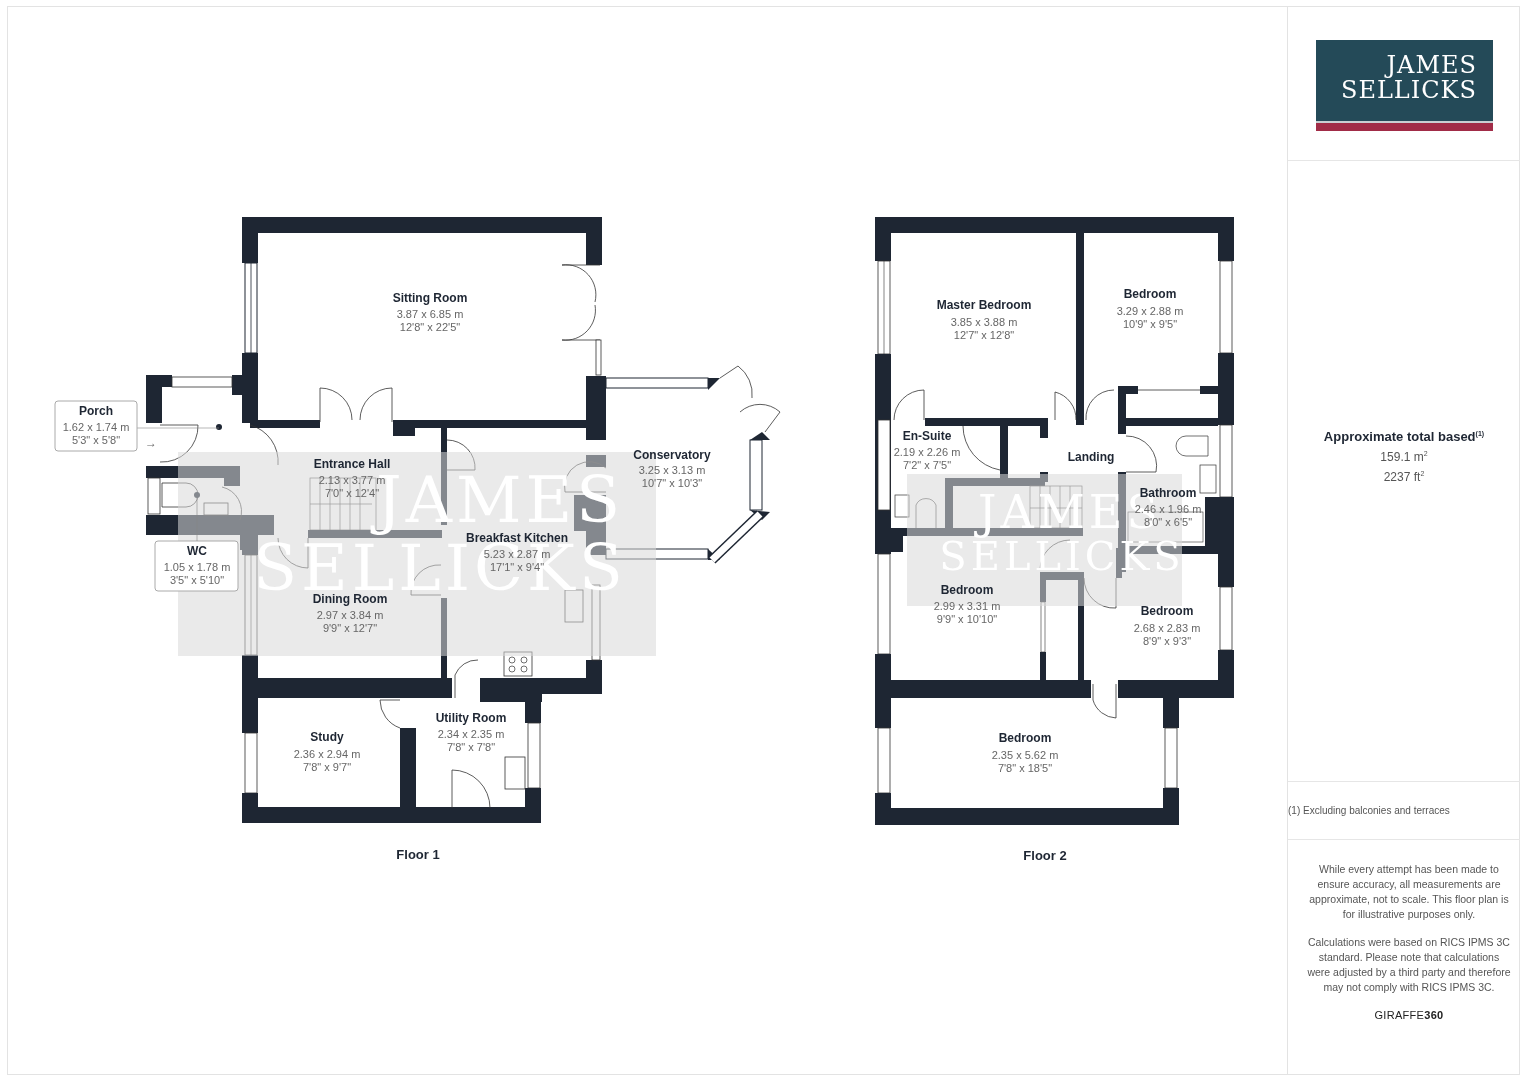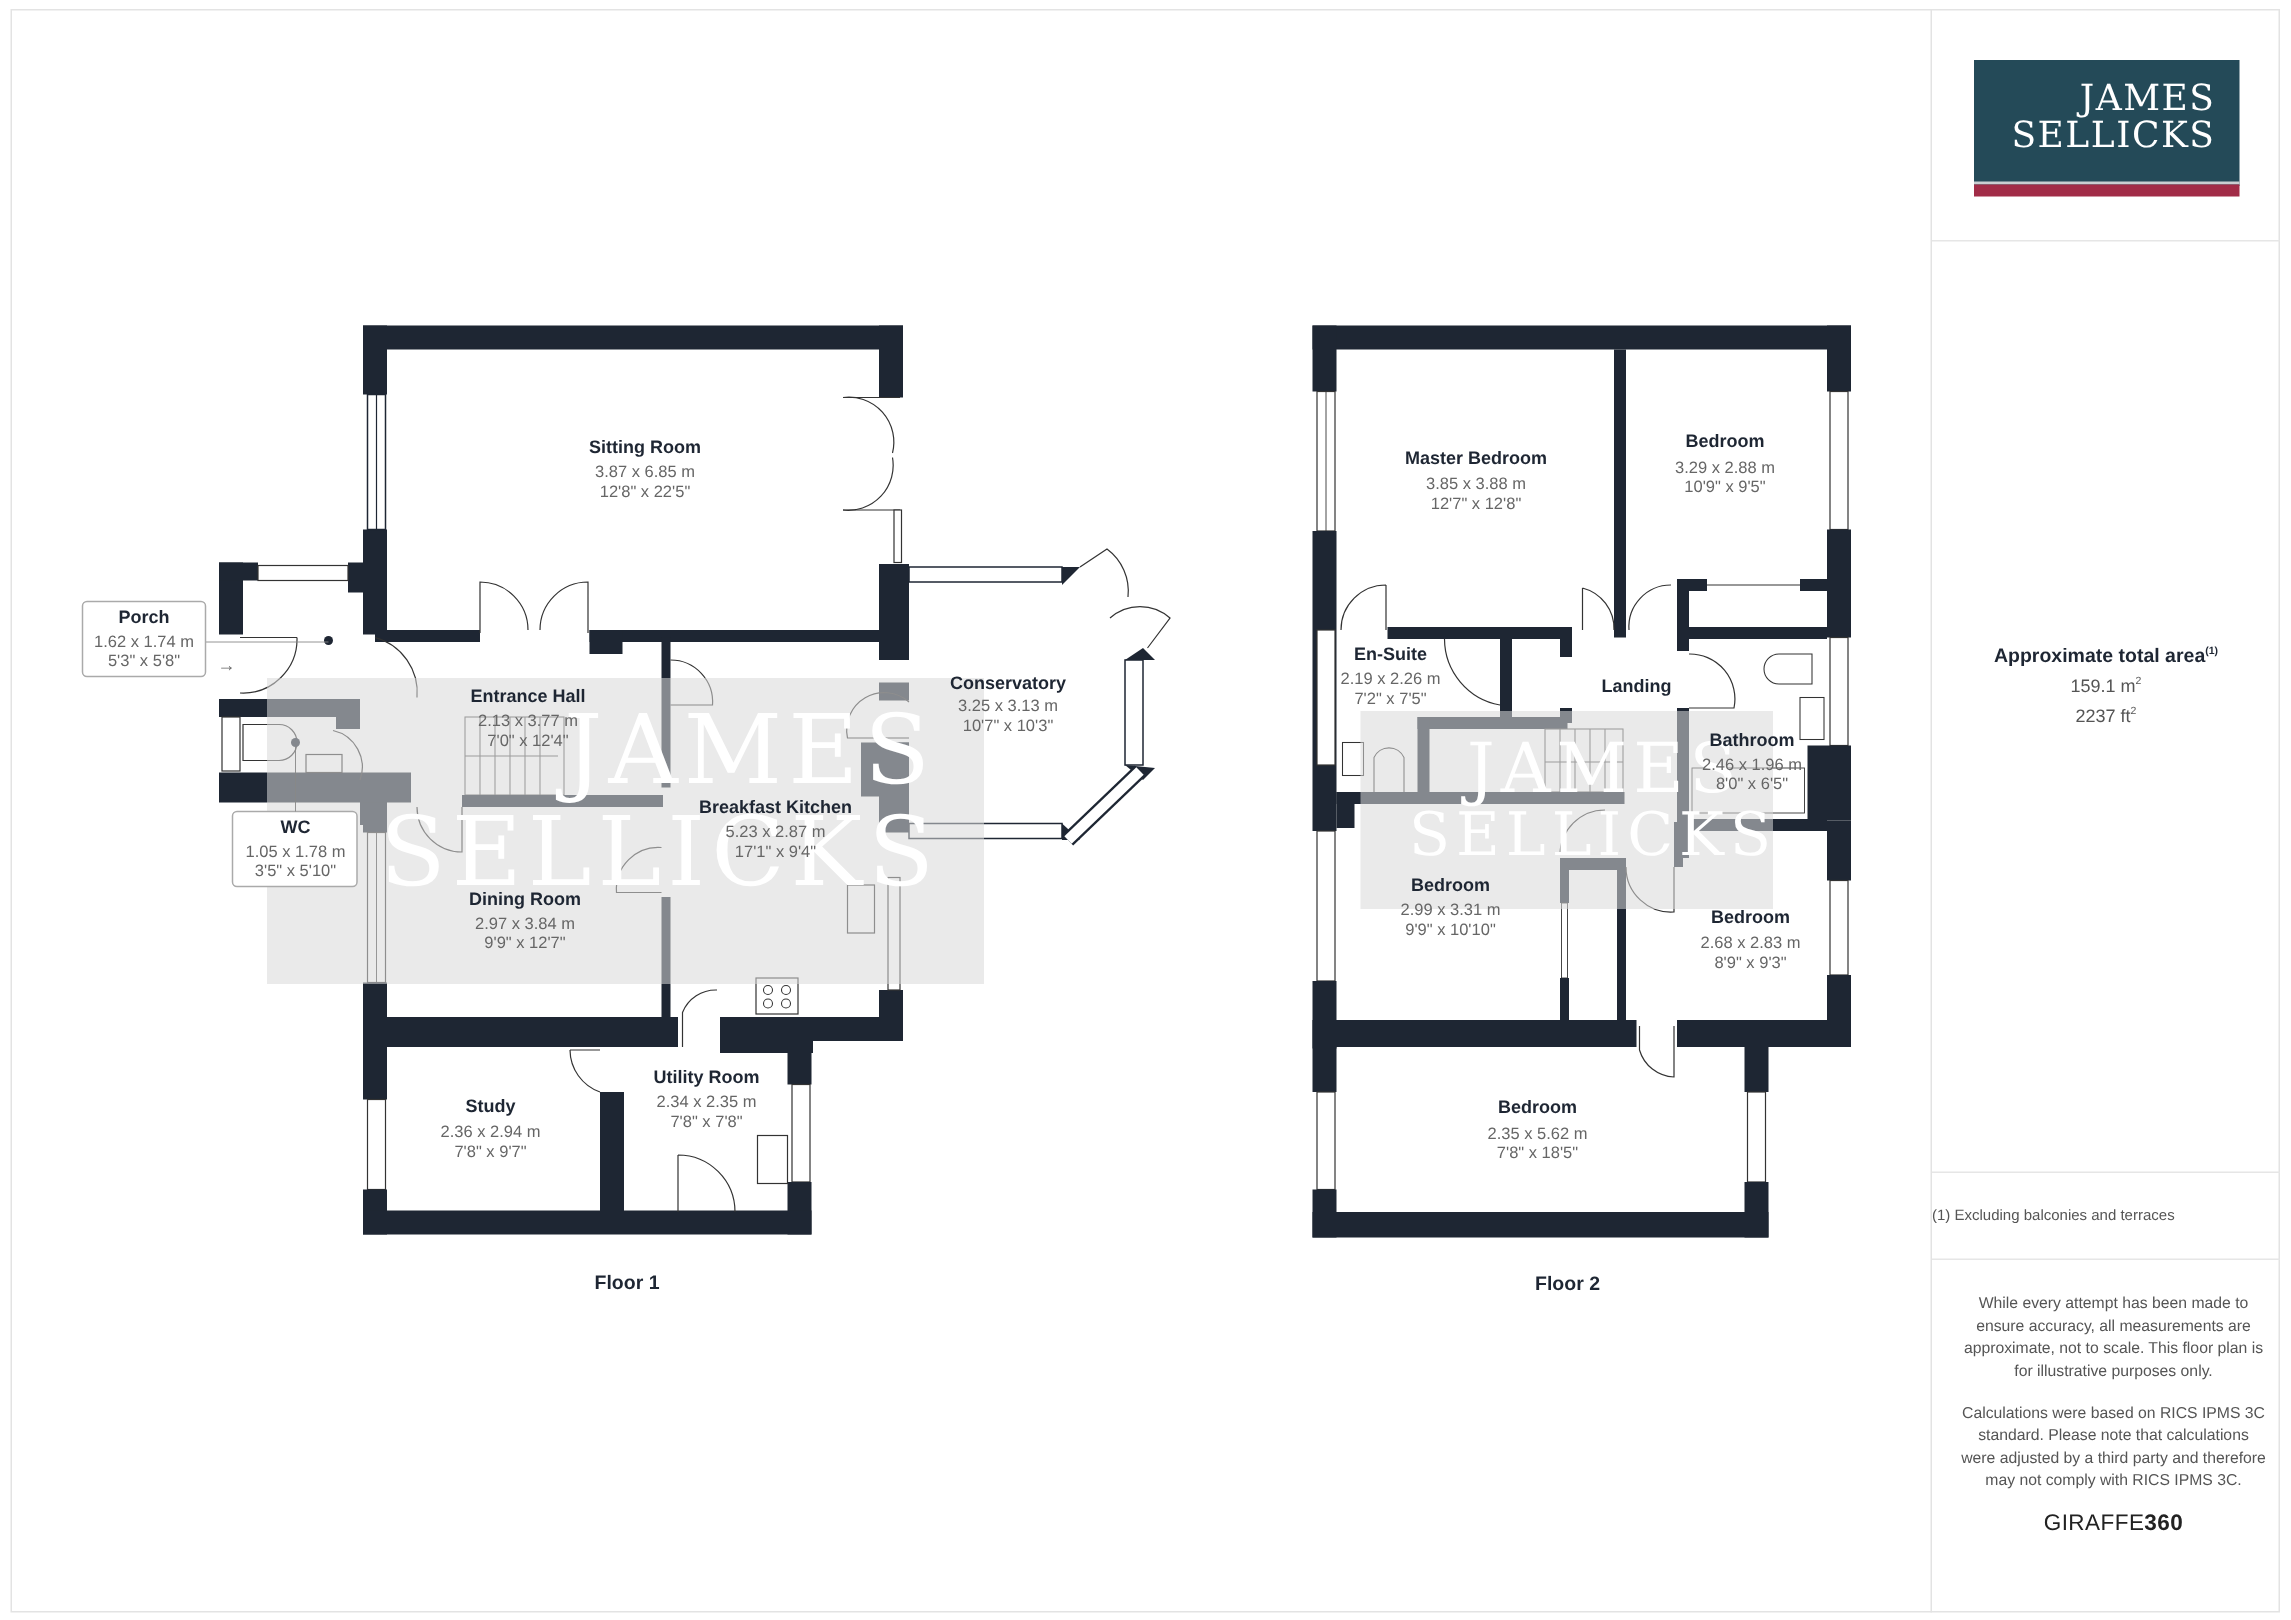--- a/index.html
+++ b/index.html
@@ -15,21 +15,21 @@
   .logo-bar{position:absolute;left:28px;top:117px;width:177px;height:8px;background:#a12c47;}
   .logo-thin{position:absolute;left:28px;top:115px;width:177px;height:2px;background:#c9cfd2;}
   .sb-area{height:620px;border-bottom:1px solid #e6e6e6;text-align:center;}
   .area-title{padding-top:268px;font-weight:bold;font-size:13px;color:#1e2633;}
   .area-title sup{font-size:7px;}
   .area-val{font-size:12px;color:#555;margin-top:6px;}
   .area-val sup{font-size:7px;}
   .sb-note{height:57px;border-bottom:1px solid #e6e6e6;font-size:10px;color:#555;text-align:left;line-height:57px;}
   .sb-disclaimer{text-align:center;font-size:10.5px;color:#555;line-height:15px;padding:22px 8px 0 18px;}
   .sb-disclaimer p{margin:0 0 13px 0;}
-  .giraffe{margin-top:8px;font-size:15px;color:#222;letter-spacing:0.3px;}
+  .giraffe{margin-top:8px;font-size:11px;color:#222;letter-spacing:0.3px;}
   .giraffe b{font-weight:bold;}
   svg text{font-family:"Liberation Sans",sans-serif;}
   .rname{font-weight:bold;font-size:12px;fill:#1e2633;}
   .rdim{font-size:11px;fill:#666;}
   .flabel{font-weight:bold;font-size:13px;fill:#1e2633;}
   .wm{font-family:"DejaVu Serif",serif;fill:#fff;font-size:64px;letter-spacing:4px;}
 </style>
 </head>
 <body>
 
@@ -339,21 +339,21 @@
 <div class="sidebar">
   <div class="sb-logo">
     <div class="logo">
       <span class="line l1">JAMES</span>
       <span class="line l2">SELLICKS</span>
     </div>
     <div class="logo-thin"></div>
     <div class="logo-bar"></div>
   </div>
   <div class="sb-area">
-    <div class="area-title"><span>Approximate total area</span><sup>(1)</sup></div>
+    <div class="area-title"><span>Approximate total based</span><sup>(1)</sup></div>
     <div class="area-val"><span>159.1 m</span><sup>2</sup></div>
     <div class="area-val"><span>2237 ft</span><sup>2</sup></div>
   </div>
   <div class="sb-note">(1) Excluding balconies and terraces</div>
   <div class="sb-disclaimer">
     <p>While every attempt has been made to ensure accuracy, all measurements are approximate, not to scale. This floor plan is for illustrative purposes only.</p>
     <p>Calculations were based on RICS IPMS 3C standard. Please note that calculations were adjusted by a third party and therefore may not comply with RICS IPMS 3C.</p>
     <div class="giraffe"><span>GIRAFFE</span><b>360</b></div>
   </div>
 </div>

